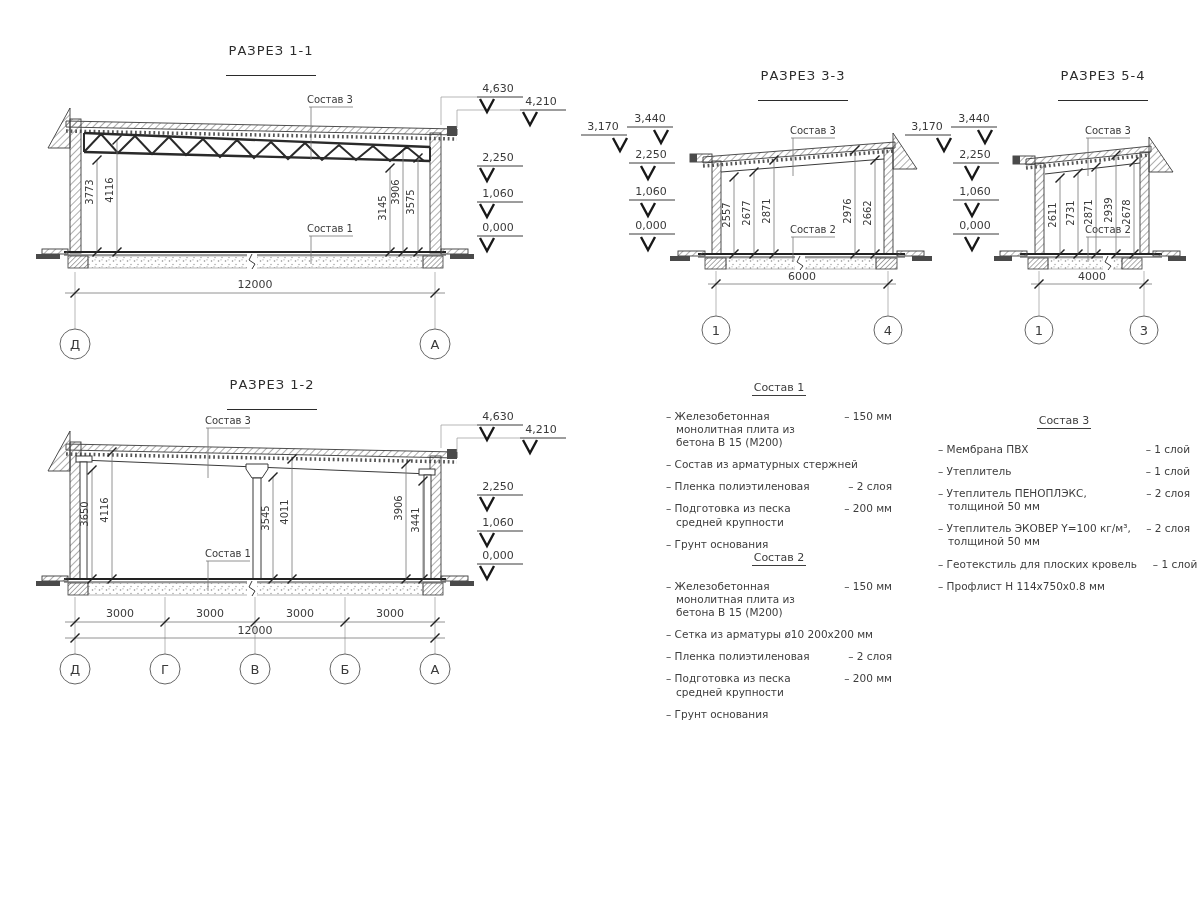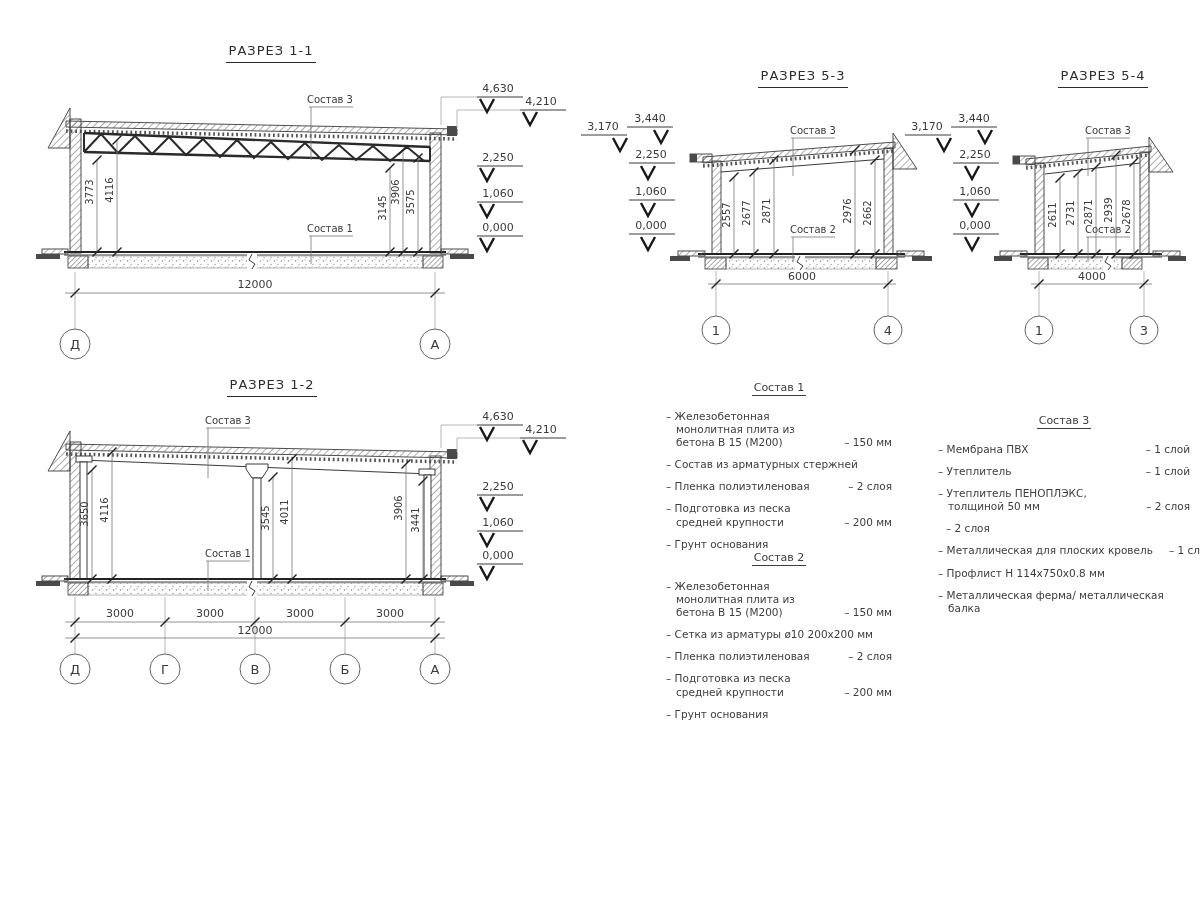--- a/index.html
+++ b/index.html
@@ -18,25 +18,25 @@
   .ext{stroke:#999;stroke-width:0.7;fill:none}
   .truss{stroke:#2a2a2a;stroke-width:2;fill:none}
   .hatch{fill:url(#h45);stroke:#3a3a3a;stroke-width:0.9}
   .foot{fill:url(#hx);stroke:#3a3a3a;stroke-width:0.8}
   .sand{fill:url(#dots);stroke:#888;stroke-width:0.6}
   .dark{fill:#4a4a4a;stroke:none}
   .prof{stroke:#555;stroke-width:3.5;stroke-dasharray:1.8 2.8;fill:none}
   .cap{fill:#fff;stroke:#3a3a3a;stroke-width:1}
   .bubble{fill:#fff;stroke:#666;stroke-width:1}
   .sec-title{position:absolute;font-size:13px;color:#2b2b2b;letter-spacing:1px;text-align:center;width:160px}
-  .sec-title span{border-bottom:1.2px solid #2b2b2b;padding:0 3px 4px}
+  .sec-title span{border-bottom:1.2px solid #2b2b2b;padding:0 3px 17px}
   .comp{position:absolute;color:#3d3d3d;font-size:10.5px;line-height:1.25}
   .comp-title{text-align:center;margin-bottom:15px;font-size:11px}
   .comp-title span{border-bottom:1px solid #3d3d3d;padding:0 2px 1px}
-  .comp-item{display:flex;align-items:flex-end;margin-bottom:9px}
+  .comp-item{display:flex;align-items:flex-start;margin-bottom:9px}
   .comp-name{flex:1 1 auto;padding-left:10px;text-indent:-10px}
   .comp-name::before{content:"– "}
   .comp-val{white-space:nowrap;padding-left:8px}
   .comp-val:not(:empty)::before{content:"– "}
   .comp-item.inline .comp-name{flex:0 0 auto}
   .comp-item.inline .comp-val{padding-left:16px}
 </style>
 </head>
 <body>
 
@@ -440,21 +440,21 @@
       <circle class="bubble" cx="1039" cy="330" r="14"></circle>
       <text class="grid" x="1039" y="335" text-anchor="middle">1</text>
       <circle class="bubble" cx="1144" cy="330" r="14"></circle>
       <text class="grid" x="1144" y="335" text-anchor="middle">3</text>
     </g>
   </g>
 </svg>
 
 <div class="sec-title" style="left:191px;top:43px"><span>РАЗРЕЗ 1-1</span></div>
 <div class="sec-title" style="left:192px;top:377px"><span>РАЗРЕЗ 1-2</span></div>
-<div class="sec-title" style="left:723px;top:68px"><span>РАЗРЕЗ 5-3</span></div>
+<div class="sec-title" style="left:723px;top:68px"><span>РАЗРЕЗ 3-3</span></div>
 <div class="sec-title" style="left:1023px;top:68px"><span>РАЗРЕЗ 5-4</span></div>
 
 <div class="comp" style="left:666px;top:381px;width:226px">
   <div class="comp-title"><span>Состав 1</span></div>
   <div class="comp-item">
     <div class="comp-name">Железобетонная  монолитная плита из бетона В 15 (М200)</div>
     <div class="comp-val">150 мм</div>
   </div>
   <div class="comp-item">
     <div class="comp-name">Состав из арматурных стержней</div>
@@ -506,27 +506,24 @@
   </div>
   <div class="comp-item">
     <div class="comp-name">Утеплитель</div>
     <div class="comp-val">1 слой</div>
   </div>
   <div class="comp-item">
     <div class="comp-name">Утеплитель ПЕНОПЛЭКС, толщиной 50 мм</div>
     <div class="comp-val">2 слоя</div>
   </div>
   <div class="comp-item">
+    <div class="comp-name">Утеплитель ЭКОВЕР Y=100 кг/м³, толщиной 50 мм</div>
     <div class="comp-val">2 слоя</div>
   </div>
   <div class="comp-item inline">
-    <div class="comp-name">Металлическая для плоских кровель</div>
+    <div class="comp-name">Геотекстиль для плоских кровель</div>
     <div class="comp-val">1 слой</div>
   </div>
   <div class="comp-item">
     <div class="comp-name">Профлист Н 114х750х0.8 мм</div>
     <div class="comp-val"></div>
   </div>
-  <div class="comp-item">
-    <div class="comp-name">Металлическая ферма/ металлическая балка</div>
-    <div class="comp-val"></div>
-  </div>
 </div>
 
 </body></html>

